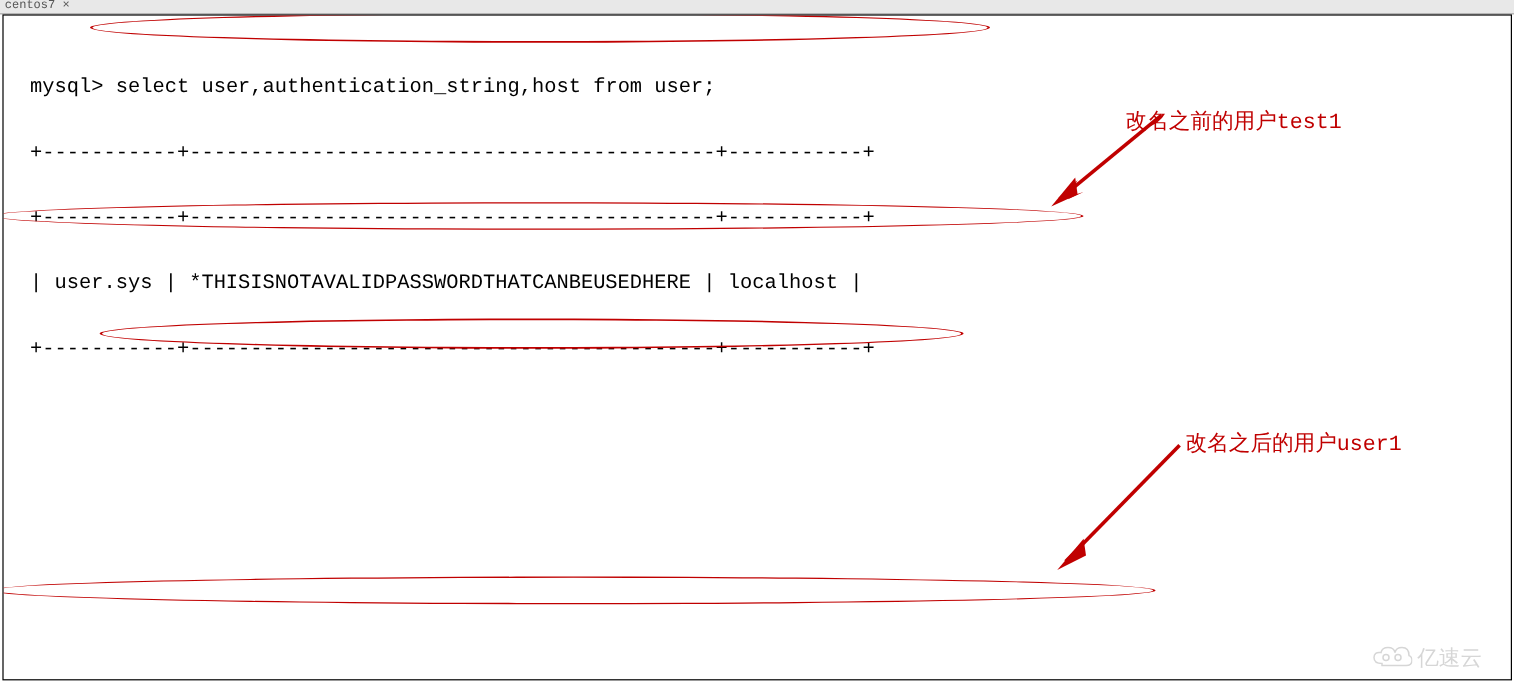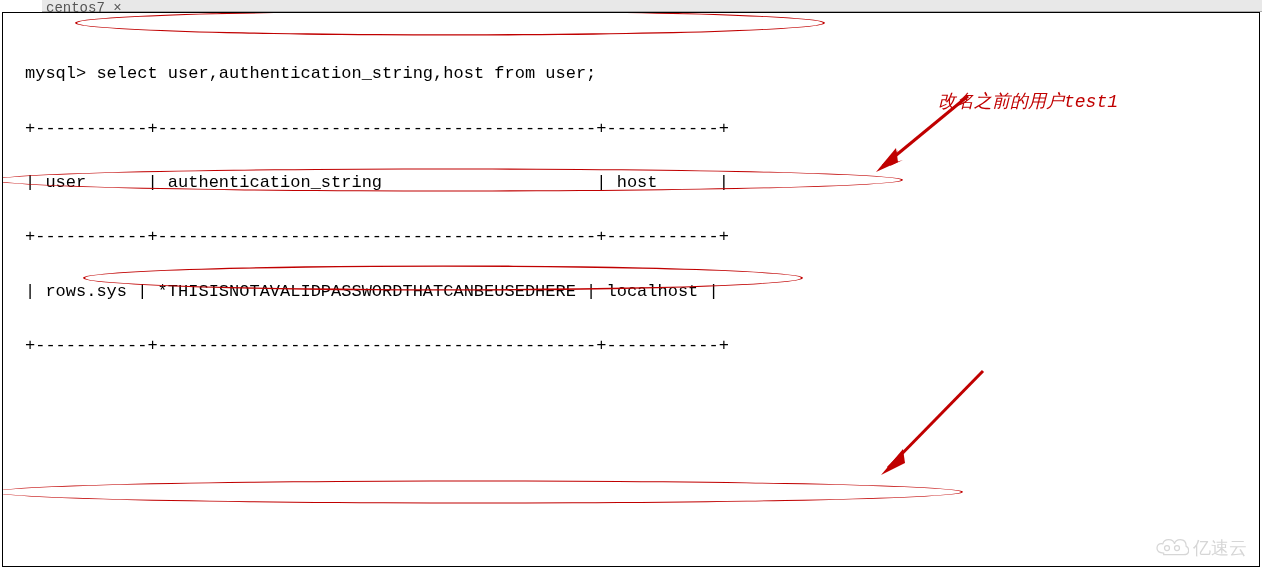--- a/index.html
+++ b/index.html
@@ -10,24 +10,23 @@
       color: #000;
       position: relative;
       width: 1262px;
       height: 569px;
       overflow: hidden;
     }
     .tab-bar {
       height: 12px;
       background: #e8e8e8;
       border-bottom: 1px solid #aaa;
-      font-size: 14px;
+      font-size: 10px;
       padding-left: 4px;
       color: #555;
-      margin-left: 42px;
     }
     .terminal-border {
       border: 1px solid #000;
       position: absolute;
       top: 12px;
       left: 2px;
       right: 2px;
       bottom: 2px;
       padding: 16px;
       overflow: hidden;
@@ -67,21 +66,21 @@
     .annotation {
       position: absolute;
       font-family: "SimSun", "Courier New", serif;
       font-size: 18px;
       color: #c00000;
       white-space: nowrap;
     }
     
     .watermark {
       position: absolute;
-      right: 12px;
+      right: 24px;
       bottom: 6px;
       color: #bbb;
       font-family: Arial, sans-serif;
       font-size: 18px;
       display: flex;
       align-items: center;
       gap: 4px;
       opacity: 0.6;
     }
     .wm-icon {
@@ -93,23 +92,22 @@
 <body>
 
 <div class="tab-bar">
   <span>centos7</span> ×
 </div>
 
 <div class="terminal-border">
 <div class="terminal">
 <span class="line"><span>mysql&gt;</span><span> select user,authentication_string,host from user;</span></span>
 <span class="line">+-----------+-------------------------------------------+-----------+</span>
-<span class="line">| user      | authentication_string                     | host      |</span>
 <span class="line">+-----------+-------------------------------------------+-----------+</span>
-<span class="line">| rows.sys | *THISISNOTAVALIDPASSWORDTHATCANBEUSEDHERE | localhost |</span>
+<span class="line">| user.sys | *THISISNOTAVALIDPASSWORDTHATCANBEUSEDHERE | localhost |</span>
 <span class="line">+-----------+-------------------------------------------+-----------+</span>
 <span class="line"> </span>
 
 
 
 
 
 
 
 
@@ -125,26 +123,27 @@
 
 <div class="ellipse" style="top:247px; left:80px; width:720px; height:36px;"></div>
 
 <div class="ellipse" style="top:458px; left:-10px; width:970px; height:42px; transform:scaleY(0.55);"></div>
 
 <svg class="arrow" style="top:75px; left:865px; width:110px; height:90px;">
   <line class="arrow-line" x1="100" y1="8" x2="15" y2="78"></line>
   <polygon class="arrow-head" points="15,78 30,62 22,78 35,72"></polygon>
   <polygon class="arrow-head" points="8,84 28,60 30,74"></polygon>
 </svg>
-<div class="annotation" style="top:76px; left:935px;font-style:italic;">改名之前的用户test1</div>
+<div class="annotation" style="top:76px; left:935px;">改名之前的用户test1</div>
 
 <svg class="arrow" style="top:350px; left:870px; width:120px; height:120px;">
   <line class="arrow-line" x1="110" y1="8" x2="15" y2="105"></line>
   <polygon class="arrow-head" points="8,112 30,86 32,100"></polygon>
 </svg>
+<div class="annotation" style="top:344px; left:985px;">改名之后的用户user1</div>
 
 <div class="watermark">
   <svg class="wm-icon" viewBox="0 0 40 24">
     <path d="M10 18 Q2 18 2 12 Q2 6 9 7 Q10 2 16 2 Q22 2 23 7 Q24 2 30 2 Q37 2 37 10 Q40 11 40 15 Q40 20 34 20 L10 20 Z" fill="none" stroke="#bbb" stroke-width="1.5"></path>
     <circle cx="14" cy="12" r="3" fill="none" stroke="#bbb" stroke-width="1.5"></circle>
     <circle cx="26" cy="12" r="3" fill="none" stroke="#bbb" stroke-width="1.5"></circle>
   </svg>
   <span>亿速云</span>
 </div>
 

